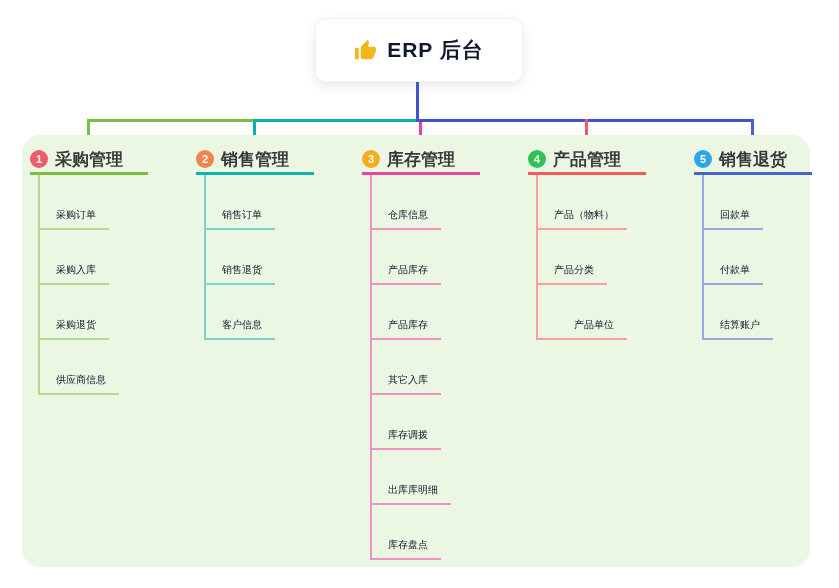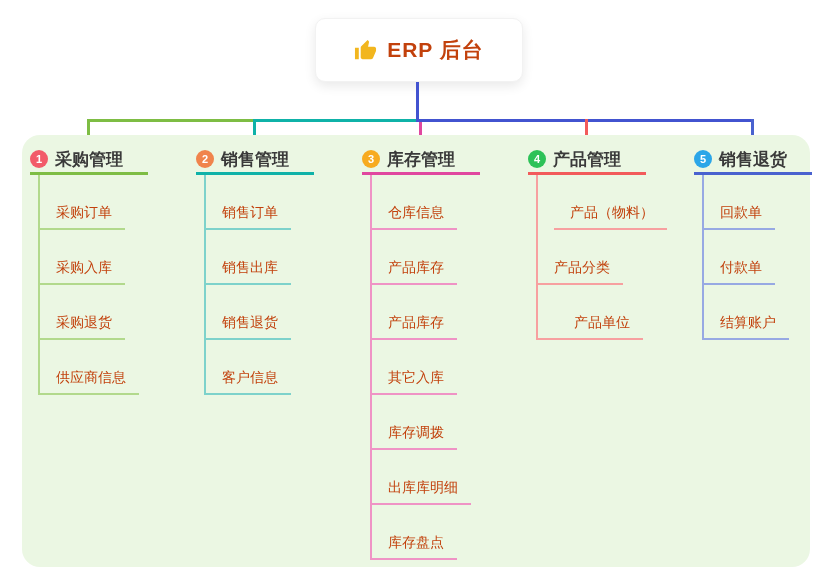--- a/index.html
+++ b/index.html
@@ -8,21 +8,21 @@
     font-family:"Liberation Sans","DejaVu Sans",sans-serif;
   }
   
   .root-node{
     position:absolute;left:315px;top:18px;width:208px;height:64px;
     background:#ffffff;border:1px solid #f2f2f2;border-radius:10px;
     box-shadow:0 4px 12px rgba(0,0,0,0.09);
     display:flex;align-items:center;justify-content:center;gap:10px;
     box-sizing:border-box;
   }
-  .root-title{font-size:21px;font-weight:600;color:#c2410c;letter-spacing:1px;}
+  .root-title{font-size:21px;font-weight:600;color:#0f172a;letter-spacing:1px;}
   .thumb-icon{width:23px;height:23px;display:inline-block;}
   
   .conn{position:absolute;}
   
   .group-box{
     position:absolute;left:22px;top:135px;width:788px;height:432px;
     background:#ebf7e3;border-radius:18px;
   }
   
   .branch-col{position:absolute;width:164px;}
@@ -32,21 +32,21 @@
   }
   .branch-badge{
     width:18px;height:18px;border-radius:50%;flex:0 0 18px;
     display:flex;align-items:center;justify-content:center;
     color:#fff;font-size:11px;font-weight:700;line-height:1;
   }
   .branch-label{font-size:17px;font-weight:700;color:#3a3a3a;white-space:nowrap;}
   .branch-children{border-left:2px solid #ccc;margin-left:8px;width:150px;}
   .child-row{height:55px;display:flex;align-items:flex-end;}
   .child-label{
-    font-size:14px;color:#c2410c;white-space:nowrap;
+    font-size:10px;color:#0f172a;white-space:nowrap;
     padding:0 13px 6px 16px;border-bottom:2px solid #ccc;
   }
 </style>
 </head>
 <body>
 
 <div class="root-node">
   <span class="thumb-icon">
     <svg viewBox="0 0 24 24" width="23" height="23" aria-hidden="true">
       <path fill="#f2b61e" d="M1 21h4V9H1v12zM23 10c0-1.1-.9-2-2-2h-6.31l.95-4.57.03-.32c0-.41-.17-.79-.44-1.06L14.17 1 7.59 7.59C7.22 7.95 7 8.45 7 9v10c0 1.1.9 2 2 2h9c.83 0 1.54-.5 1.84-1.22l3.02-7.05c.09-.23.14-.47.14-.73v-2z"></path>
@@ -93,23 +93,20 @@
     <div class="branch-col" style="left: 196px; top: 146px;">
       <div class="branch-header" style="border-bottom-color: rgb(15, 178, 168);">
         <span class="branch-badge" style="background: rgb(240, 132, 76);">2</span>
         <span class="branch-label">销售管理</span>
       </div>
       <div class="branch-children" style="border-left-color: rgb(125, 210, 203);">
         <div class="child-row">
           <span class="child-label" style="border-bottom-color: rgb(125, 210, 203);">销售订单</span>
         </div>
         <div class="child-row">
-          <span class="child-label" style="border-bottom-color: rgb(125, 210, 203);">销售出库</span>
-        </div>
-        <div class="child-row">
           <span class="child-label" style="border-bottom-color: rgb(125, 210, 203);">销售退货</span>
         </div>
         <div class="child-row">
           <span class="child-label" style="border-bottom-color: rgb(125, 210, 203);">客户信息</span>
         </div>
       </div>
     </div>
     <div class="branch-col" style="left: 362px; top: 146px;">
       <div class="branch-header" style="border-bottom-color: rgb(224, 71, 159);">
         <span class="branch-badge" style="background: rgb(247, 171, 32);">3</span>
@@ -139,21 +136,21 @@
         </div>
       </div>
     </div>
     <div class="branch-col" style="left: 528px; top: 146px;">
       <div class="branch-header" style="border-bottom-color: rgb(242, 91, 91);">
         <span class="branch-badge" style="background: rgb(45, 194, 88);">4</span>
         <span class="branch-label">产品管理</span>
       </div>
       <div class="branch-children" style="border-left-color: rgb(247, 160, 160);">
         <div class="child-row">
-          <span class="child-label" style="border-bottom-color: rgb(247, 160, 160); margin-left: 16px;">产品（物料）</span>
+          <span class="child-label" style="border-bottom-color: rgb(247, 160, 160);">产品（物料）</span>
         </div>
         <div class="child-row">
           <span class="child-label" style="border-bottom-color: rgb(247, 160, 160);">产品分类</span>
         </div>
         <div class="child-row">
           <span class="child-label" style="border-bottom-color: rgb(247, 160, 160); padding-left: 36px;">产品单位</span>
         </div>
       </div>
     </div>
     <div class="branch-col" style="left: 694px; top: 146px;">

